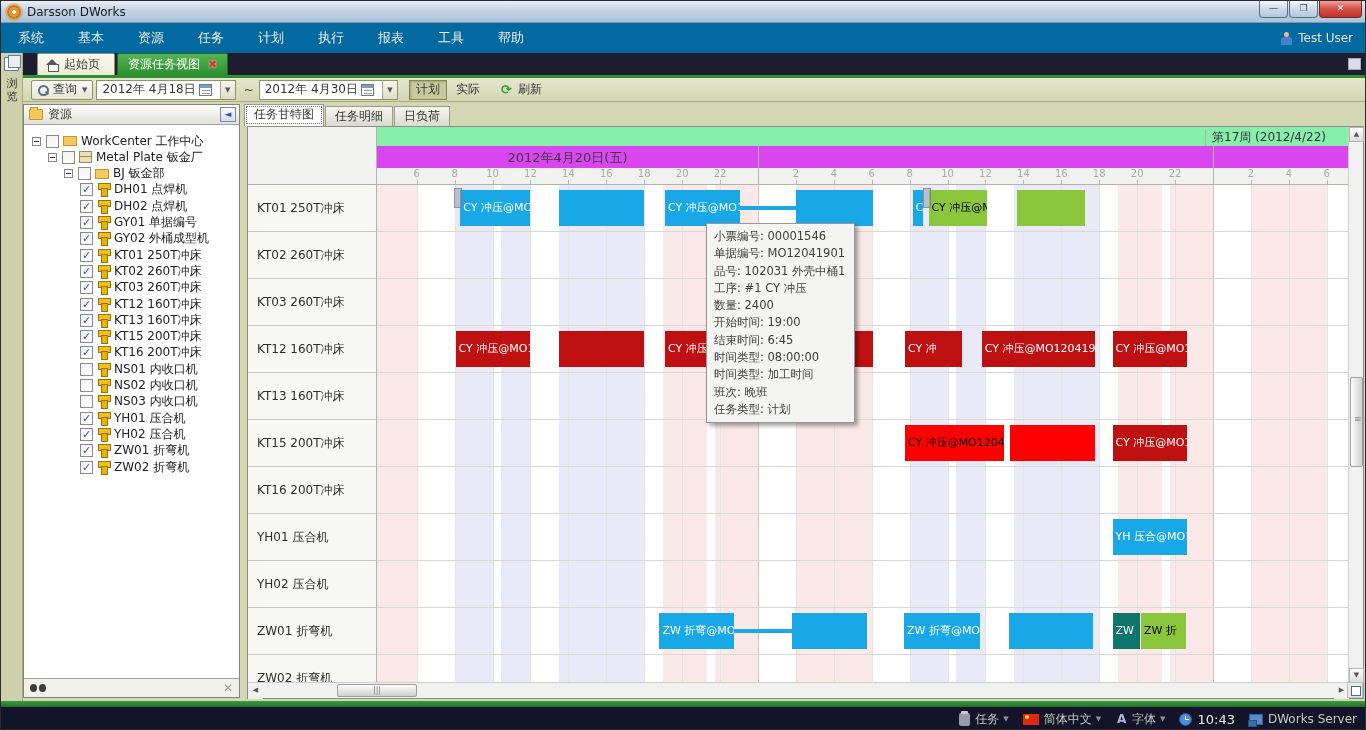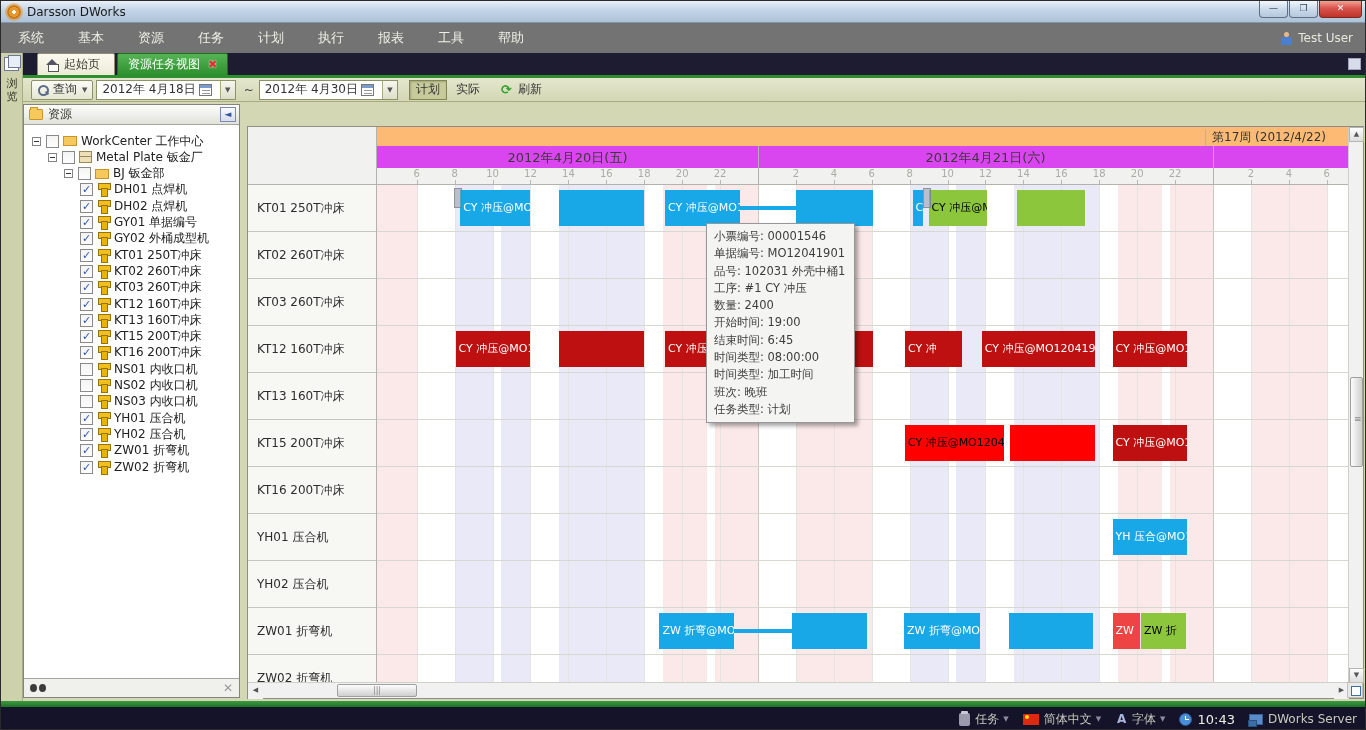--- a/index.html
+++ b/index.html
@@ -13,21 +13,21 @@
   .gear{width:14px;height:14px;margin-right:6px;border-radius:50%;
     background:radial-gradient(circle at 50% 50%, #fff 0 2px, #E8962E 2px 5px, #C97B1A 5px);
     box-shadow:0 0 0 2px rgba(232,150,46,.55);}
   .winbtns{position:absolute;right:5px;top:0;display:flex;}
   .wbtn{width:29px;height:17px;margin-left:1px;border:1px solid #5E6F85;border-top:none;
     border-radius:0 0 4px 4px;background:linear-gradient(#F2F7FC,#CCDAEA 50%,#B5C8DD);
     color:#2c3e50;font-size:9px;line-height:15px;text-align:center;}
   .wbtn.close{width:43px;background:linear-gradient(#F2A293,#D9544F 45%,#BE3328);color:#fff;font-weight:bold;border-color:#7E2620;}
 
   
-  .menubar{position:absolute;left:0;top:22px;width:1366px;height:30px;background:#737373;
+  .menubar{position:absolute;left:0;top:22px;width:1366px;height:30px;background:#0369a1;
     display:flex;align-items:flex-start;color:#EFEFE6;font-size:13px;}
   .menu-item{padding:0 17px;line-height:30px;cursor:default;}
   .user-area{position:absolute;right:14px;top:0;height:30px;display:flex;align-items:center;font-size:12px;color:#E8E8DC;}
   .user-ico{width:13px;height:13px;margin-right:5px;position:relative;}
   .user-ico:before{content:"";position:absolute;left:4px;top:0;width:5px;height:5px;border-radius:50%;background:#E8B88A;}
   .user-ico:after{content:"";position:absolute;left:1px;top:5px;width:11px;height:8px;border-radius:3px 3px 0 0;background:#4A7FD0;}
 
   
   .leftstrip{position:absolute;left:0;top:52px;width:22px;height:648px;background:#CDD1AC;border-right:1px solid #A8AC83;}
   .strip-ico{position:absolute;left:3px;top:4px;width:15px;height:14px;border:1px solid #6B7A92;background:#fff;}
@@ -93,21 +93,21 @@
   .bino:before{content:"";position:absolute;left:0;top:1px;width:7px;height:8px;border-radius:50%;background:#3c3c3c;box-shadow:9px 0 0 #3c3c3c;}
   .find-x{margin-left:auto;color:#9a9a9a;font-weight:bold;font-size:12px;}
 
   
   .gtabs{position:absolute;left:243px;top:103px;height:22px;display:flex;align-items:flex-end;font-size:12px;color:#333;}
   .gtab{height:20px;padding:0 9px;line-height:19px;background:linear-gradient(#F6F6F0,#DBDBD1);
     border:1px solid #9B9B93;border-bottom:none;margin-right:1px;border-radius:1px 1px 0 0;}
   .gtab.active{height:22px;background:#fff;outline:1px dotted #777;outline-offset:-3px;}
   .gbox{position:absolute;left:246px;top:125px;width:1117px;height:573px;background:#fff;border:1px solid #8E8E86;}
   .g-corner{position:absolute;left:0;top:0;width:129px;height:58px;background:#F1F1EF;border-right:1px solid #B3B3AD;border-bottom:1px solid #B3B3AD;}
-  .g-weekrow{position:absolute;left:129px;top:0;width:972px;height:27px;background:#fdba74;border-bottom:2px solid #3b82f6;overflow:hidden;}
+  .g-weekrow{position:absolute;left:129px;top:0;width:972px;height:27px;background:#86efac;border-bottom:2px solid #3b82f6;overflow:hidden;}
   .week-label{position:absolute;left:828px;top:2px;font-size:12px;color:#333;padding-left:6px;border-left:1px solid #B3B3AD;height:17px;}
   .g-daterow{position:absolute;left:129px;top:19px;width:972px;height:22px;background:#d946ef;overflow:hidden;}
   .date-label{position:absolute;top:3px;font-size:13px;color:#3a3a3a;text-align:center;}
   .g-hourrow{position:absolute;left:129px;top:41px;width:972px;height:17px;background:#F1F1EF;border-bottom:1px solid #B3B3AD;overflow:hidden;}
   .hour-tick{position:absolute;top:0;font-size:10px;color:#ABABA5;transform:translateX(-50%);}
   .tickmark{position:absolute;bottom:0;width:1px;height:4px;background:#B9B9B3;}
   .day-sep-h{position:absolute;top:0;bottom:0;width:1px;background:#B3B3AD;}
 
   .g-labels{position:absolute;left:0;top:58px;width:129px;height:498px;background:#F7F7F4;border-right:1px solid #B3B3AD;overflow:hidden;}
   .g-label{position:absolute;left:0;width:128px;height:47px;border-bottom:1px solid #C6C6C0;
@@ -349,29 +349,33 @@
           <span class="mach-ico"></span>
           <span>ZW02 折弯机</span>
         </div>
       </div>
     <div class="findbar">
       <span class="bino"></span>
       <span class="find-x">✕</span>
     </div>
   </div>
 
+  <div class="gtabs" id="gtabs">
+      <div class="gtab active">任务甘特图</div>
+      <div class="gtab">任务明细</div>
+      <div class="gtab">日负荷</div>
+    </div>
 
   <div class="gbox">
     <div class="g-corner"></div>
     <div class="g-weekrow" id="g-weekrow">
       <span class="week-label">第17周 (2012/4/22)</span>
     </div>
     <div class="g-daterow" id="g-daterow">
         <span class="date-label" style="left: 0px; width: 381px;">2012年4月20日(五)</span>
-        <span class="date-label" style="left: 381px; width: 455px;">2012年4月21日(六)</span>
         <div class="day-sep-h" style="left: 381px;"></div>
         <div class="day-sep-h" style="left: 836px;"></div>
       </div>
     <div class="g-hourrow" id="g-hourrow">
         <span class="hour-tick" style="left: 39.748px;">6</span>
         <span class="tickmark" style="left: 39.748px;"></span>
         <span class="hour-tick" style="left: 77.664px;">8</span>
         <span class="tickmark" style="left: 77.664px;"></span>
         <span class="hour-tick" style="left: 115.58px;">10</span>
         <span class="tickmark" style="left: 115.58px;"></span>
@@ -500,21 +504,21 @@
         <div class="gbar" style="left: 735.515px; width: 74.8841px; top: 146px; background: rgb(190, 16, 16); color: rgb(255, 255, 255);">CY 冲压@MO1</div>
         <div class="gbar" style="left: 527.924px; width: 98.5816px; top: 240px; background: rgb(254, 0, 0); color: rgb(0, 0, 0);">CY 冲压@MO12041903</div>
         <div class="gbar" style="left: 633.141px; width: 85.311px; top: 240px; background: rgb(254, 0, 0); color: rgb(0, 0, 0);"></div>
         <div class="gbar" style="left: 735.515px; width: 74.8841px; top: 240px; background: rgb(190, 16, 16); color: rgb(255, 255, 255);">CY 冲压@MO1</div>
         <div class="gbar" style="left: 735.515px; width: 74.8841px; top: 334px; background: rgb(24, 168, 232); color: rgb(255, 255, 255);">YH 压合@MO1</div>
         <div class="gbar" style="left: 282.41px; width: 74.8841px; top: 428px; background: rgb(24, 168, 232); color: rgb(255, 255, 255);">ZW 折弯@MO12041901</div>
         <div class="gbar" style="left: 415.124px; width: 74.8841px; top: 428px; background: rgb(24, 168, 232); color: rgb(255, 255, 255);"></div>
         <div class="gconn" style="left: 357.294px; width: 57.8299px; top: 444px; background: rgb(24, 168, 232);"></div>
         <div class="gbar" style="left: 526.977px; width: 75.832px; top: 428px; background: rgb(24, 168, 232); color: rgb(255, 255, 255);">ZW 折弯@MO12041901</div>
         <div class="gbar" style="left: 632.193px; width: 83.4152px; top: 428px; background: rgb(24, 168, 232); color: rgb(255, 255, 255);"></div>
-        <div class="gbar" style="left: 735.515px; width: 27.4891px; top: 428px; background: #ef4444; color: rgb(255, 255, 255);">ZW</div>
+        <div class="gbar" style="left: 735.515px; width: 27.4891px; top: 428px; background: #0f766e; color: rgb(255, 255, 255);">ZW</div>
         <div class="gbar" style="left: 763.952px; width: 45.4992px; top: 428px; background: rgb(140, 198, 60); color: rgb(0, 0, 0);">ZW 折</div>
       </div>
     <div class="vscroll">
       <div class="sbtn" style="top:0;">▲</div>
       <div class="vthumb"></div>
       <div class="sbtn" style="bottom:0;">▼</div>
     </div>
     <div class="hscroll">
       <div class="sbtn" style="left:0;height:16px;border:none;background:#F1F1F1;line-height:15px;">◀</div>
       <div class="hthumb">|||</div>

